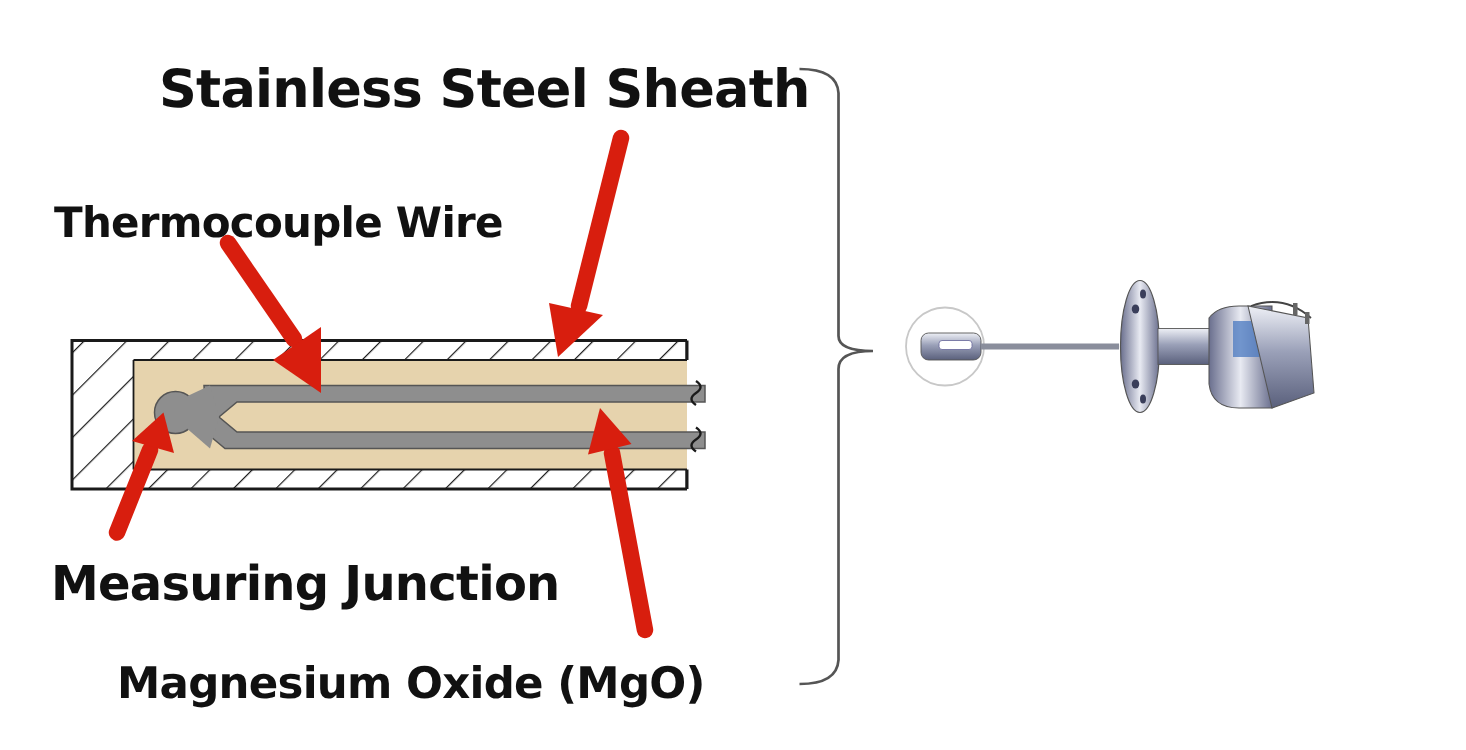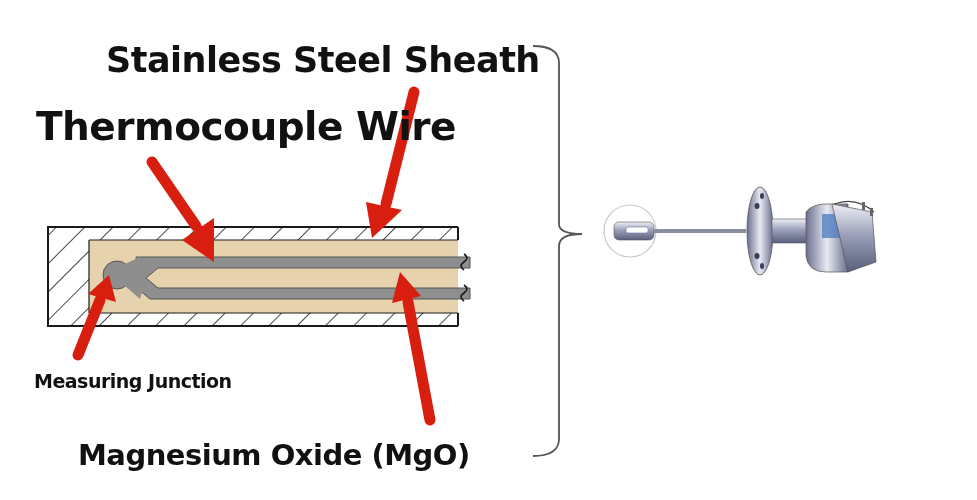--- a/index.html
+++ b/index.html
@@ -1,20 +1,20 @@
 <!DOCTYPE html>
 <html><head>
 <meta charset="utf-8">
 <style>
   html, body { margin: 0; padding: 0; background: #ffffff; }
   body { width: 977px; height: 500px; position: relative; overflow: hidden; font-family: "DejaVu Sans", sans-serif; }
   .label { position: absolute; font-family: "DejaVu Sans", sans-serif; font-weight: bold; color: #111111; white-space: nowrap; letter-spacing: -0.5px; }
   #lbl-sheath { left: 106px; top: 40px; font-size: 35px; }
-  #lbl-wire { left: 36px; top: 104px; font-size: 39px; }
-  #lbl-junction { left: 34px; top: 370px; font-size: 19px; }
+  #lbl-wire { left: 36px; top: 132px; font-size: 28px; }
+  #lbl-junction { left: 34px; top: 370px; font-size: 32px; }
   #lbl-mgo { left: 78px; top: 438px; font-size: 29px; }
   svg { position: absolute; left: 0; top: 0; }
 </style>
 </head>
 <body>
 
 <svg width="977" height="500" viewBox="0 0 977 500">
   <defs>
     <pattern id="hatch" patternUnits="userSpaceOnUse" width="20" height="20" patternTransform="rotate(45)">
       <line x1="0" y1="0" x2="0" y2="20" stroke="#1a1a1a" stroke-width="1.6"></line>

